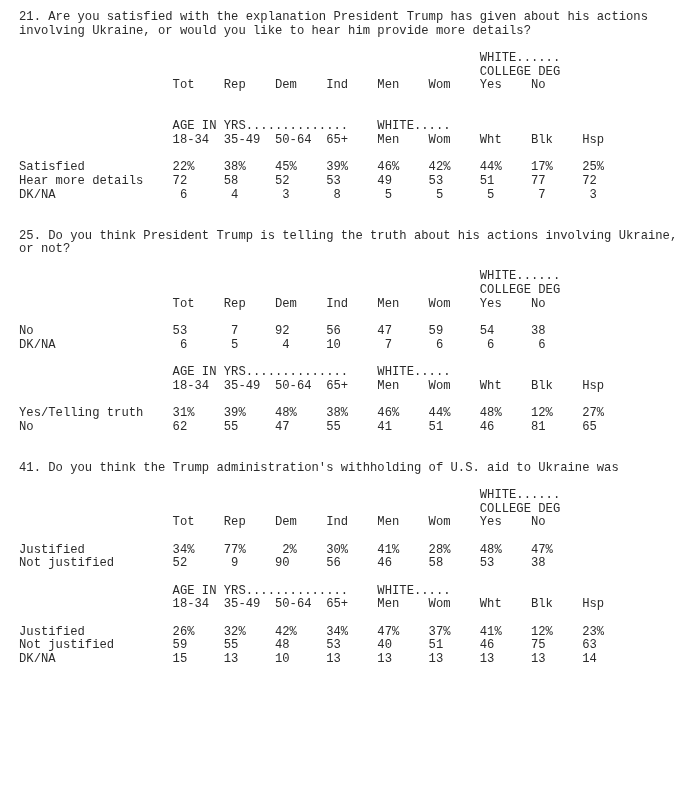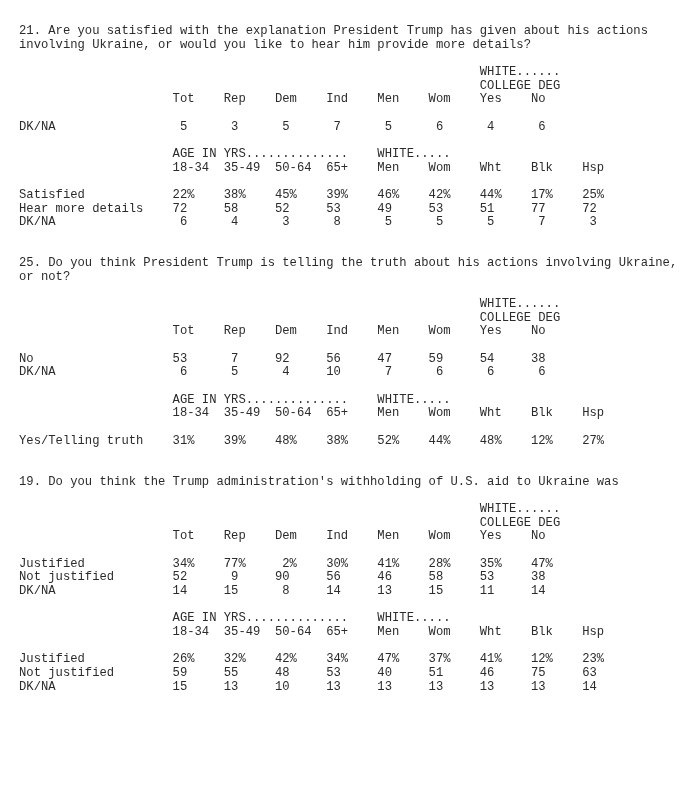--- a/index.html
+++ b/index.html
@@ -9,21 +9,21 @@
   }
   body {
     width: 690px;
     height: 797px;
     overflow: hidden;
   }
   .doc {
     box-sizing: border-box;
     width: 690px;
     height: 698px;
-    padding: 25px 0 0 19px;
+    padding: 11px 0 0 19px;
     font-family: "Liberation Mono", "DejaVu Sans Mono", monospace;
     font-size: 12.2px;
     line-height: 13.66px;
     color: #2b2b2b;
     font-weight: normal;
     border-radius: 17px;
   }
   .ln {
     white-space: pre;
     height: 13.66px;
@@ -36,21 +36,20 @@
 
 <div class="doc" id="doc" style="color: rgb(43, 43, 43);">
     <section>
       <div class="ln">21. Are you satisfied with the explanation President Trump has given about his actions</div>
       <div class="ln">involving Ukraine, or would you like to hear him provide more details?</div>
       <div class="ln"></div>
       <div class="ln">                                                               WHITE......</div>
       <div class="ln">                                                               COLLEGE DEG</div>
       <div class="ln">                     Tot    Rep    Dem    Ind    Men    Wom    Yes    No</div>
       <div class="ln"></div>
-      <div class="ln">DK/NA                 5      3      5      7      5      6      4      6</div>
       <div class="ln"></div>
       <div class="ln">                     AGE IN YRS..............    WHITE.....</div>
       <div class="ln">                     18-34  35-49  50-64  65+    Men    Wom    Wht    Blk    Hsp</div>
       <div class="ln"></div>
       <div class="ln">Satisfied            22%    38%    45%    39%    46%    42%    44%    17%    25%</div>
       <div class="ln">Hear more details    72     58     52     53     49     53     51     77     72</div>
       <div class="ln">DK/NA                 6      4      3      8      5      5      5      7      3</div>
     </section>
     <div class="ln"></div>
     <div class="ln"></div>
@@ -61,34 +60,34 @@
       <div class="ln">                                                               WHITE......</div>
       <div class="ln">                                                               COLLEGE DEG</div>
       <div class="ln">                     Tot    Rep    Dem    Ind    Men    Wom    Yes    No</div>
       <div class="ln"></div>
       <div class="ln">No                   53      7     92     56     47     59     54     38</div>
       <div class="ln">DK/NA                 6      5      4     10      7      6      6      6</div>
       <div class="ln"></div>
       <div class="ln">                     AGE IN YRS..............    WHITE.....</div>
       <div class="ln">                     18-34  35-49  50-64  65+    Men    Wom    Wht    Blk    Hsp</div>
       <div class="ln"></div>
-      <div class="ln">Yes/Telling truth    31%    39%    48%    38%    52%    44%    48%    12%    27%</div>
+      <div class="ln">Yes/Telling truth    31%    39%    48%    38%    46%    44%    48%    12%    27%</div>
+      <div class="ln">No                   62     55     47     55     41     51     46     81     65</div>
     </section>
     <div class="ln"></div>
     <div class="ln"></div>
     <section>
-      <div class="ln">19. Do you think the Trump administration's withholding of U.S. aid to Ukraine was</div>
+      <div class="ln">41. Do you think the Trump administration's withholding of U.S. aid to Ukraine was</div>
       <div class="ln"></div>
       <div class="ln">                                                               WHITE......</div>
       <div class="ln">                                                               COLLEGE DEG</div>
       <div class="ln">                     Tot    Rep    Dem    Ind    Men    Wom    Yes    No</div>
       <div class="ln"></div>
-      <div class="ln">Justified            34%    77%     2%    30%    41%    28%    35%    47%</div>
+      <div class="ln">Justified            34%    77%     2%    30%    41%    28%    48%    47%</div>
       <div class="ln">Not justified        52      9     90     56     46     58     53     38</div>
-      <div class="ln">DK/NA                14     15      8     14     13     15     11     14</div>
       <div class="ln"></div>
       <div class="ln">                     AGE IN YRS..............    WHITE.....</div>
       <div class="ln">                     18-34  35-49  50-64  65+    Men    Wom    Wht    Blk    Hsp</div>
       <div class="ln"></div>
       <div class="ln">Justified            26%    32%    42%    34%    47%    37%    41%    12%    23%</div>
       <div class="ln">Not justified        59     55     48     53     40     51     46     75     63</div>
       <div class="ln">DK/NA                15     13     10     13     13     13     13     13     14</div>
     </section>
   </div>
 

